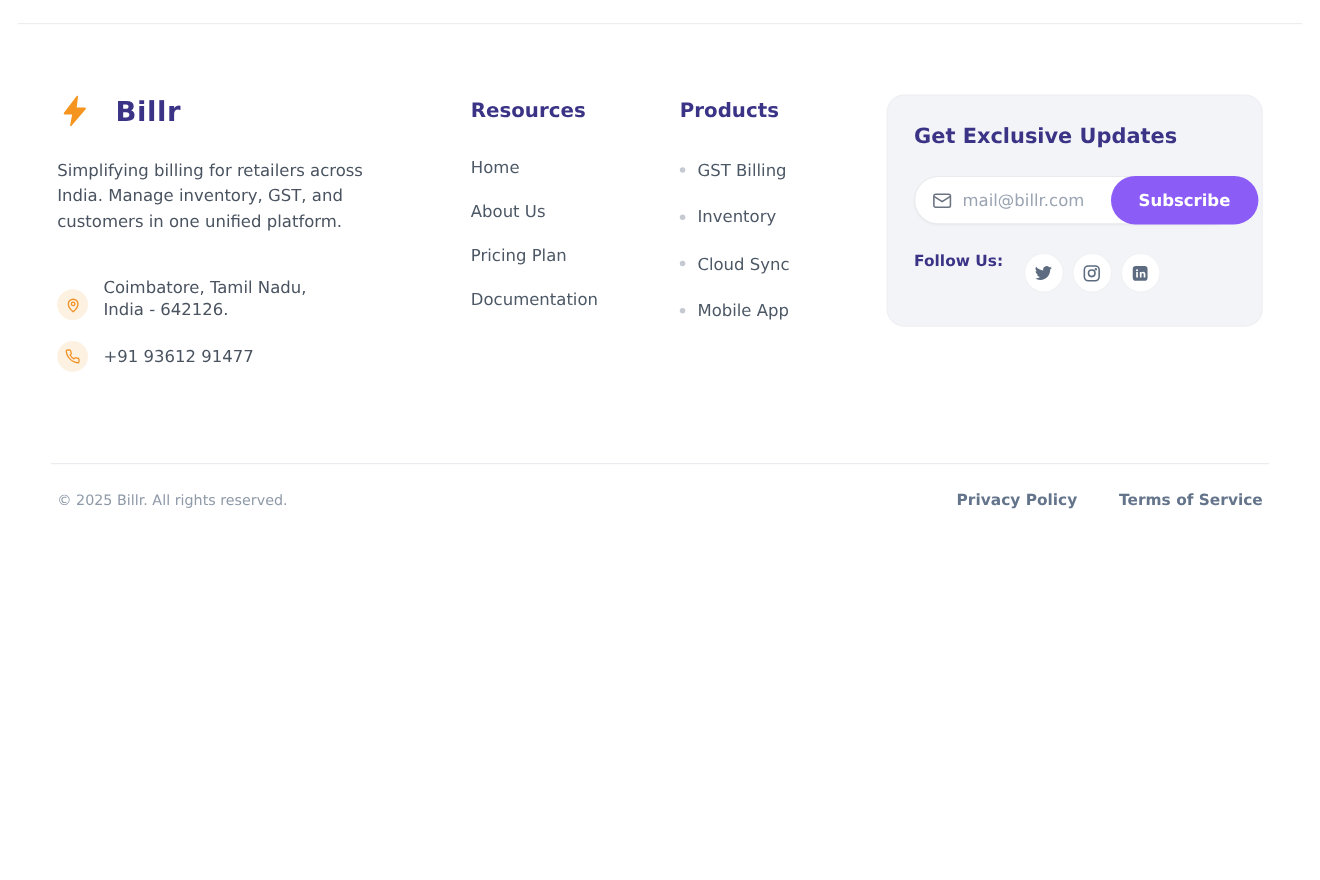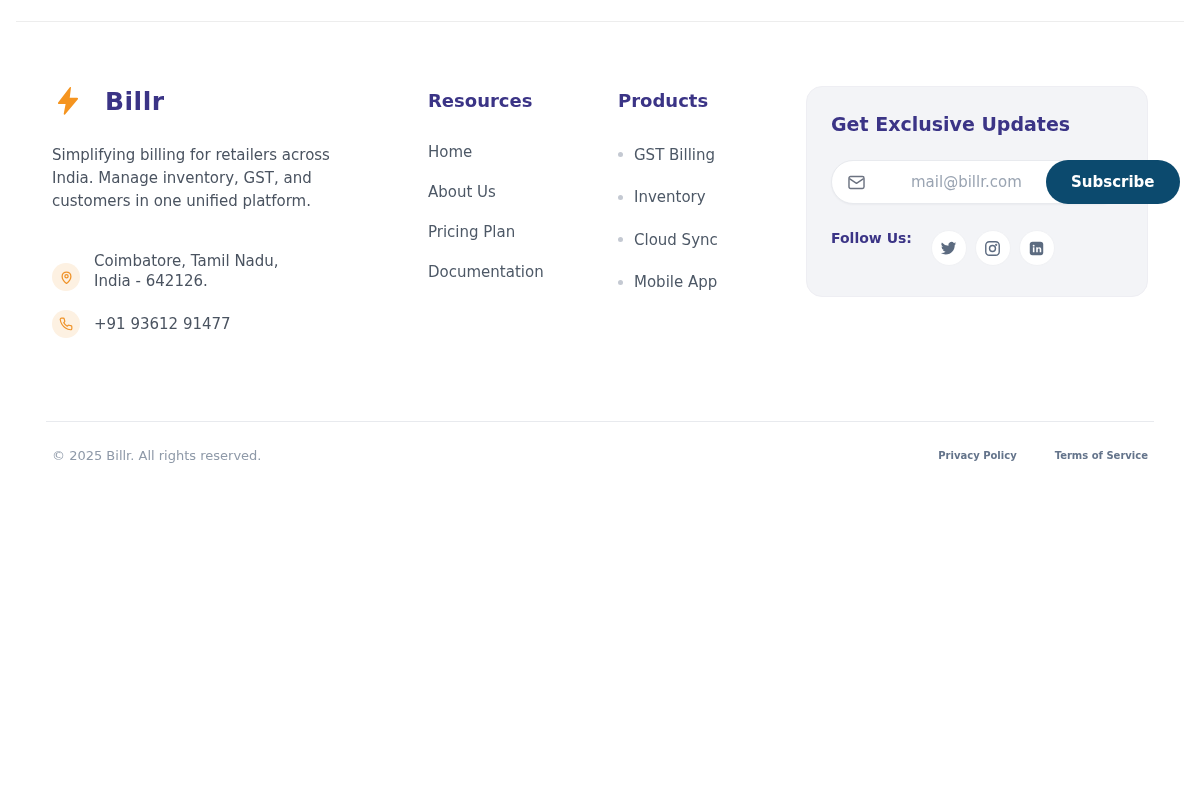--- a/index.html
+++ b/index.html
@@ -65,48 +65,47 @@
     margin-top: 25px; height: 44px; background: #ffffff;
     border: 1px solid #e8eaee; border-radius: 22px;
     display: flex; align-items: center; padding-left: 15px;
     box-shadow: 0 1px 2px rgba(20,30,60,.04);
   }
   .mail-glyph { display: inline-flex; margin-right: 9px; }
   .email-input {
     border: none; outline: none; background: transparent;
     font-size: 15px; color: #4a5360; width: 135px;
     font-family: "DejaVu Sans", "Liberation Sans", sans-serif;
-    margin-left: 36px;
   }
   .email-input::placeholder { color: #9aa4b2; }
   .subscribe-btn {
     margin-left: auto; height: 44px; margin-right: -1px;
     border: none; border-radius: 22px; padding: 0 25px;
-    background: #0c4a6e; color: #ffffff;
+    background: #8b5cf6; color: #ffffff;
     font-size: 15px; font-weight: bold; cursor: pointer;
     font-family: "DejaVu Sans", "Liberation Sans", sans-serif;
   }
   .follow-row { margin-top: 26px; display: flex; align-items: flex-start; }
   .follow-label { font-size: 14px; font-weight: bold; color: #3b3486; }
   .social-group { margin-left: 19px; display: flex; gap: 8px; }
   .social-btn {
     width: 36px; height: 36px; border-radius: 50%; background: #ffffff;
     border: 1px solid #f0f1f4;
     display: flex; align-items: center; justify-content: center; cursor: pointer;
   }
   
   .bottom-divider { border-top: 1px solid #e8eaee; margin: 64px 46px 0 46px; }
   .bottom-bar {
     margin: 0 52px; height: 66px;
     display: flex; align-items: center; justify-content: space-between;
   }
   .copyright { font-size: 13px; color: #8e99a8; }
   .bottom-links { display: flex; gap: 38px; }
   .bottom-link {
-    font-size: 10px; font-weight: bold; color: #64748b;
+    font-size: 14px; font-weight: bold; color: #64748b;
     text-decoration: none; cursor: pointer;
   }
 </style>
 </head>
 <body>
 
 <div class="top-hairline"></div>
 
 <div class="footer-inner">
 

